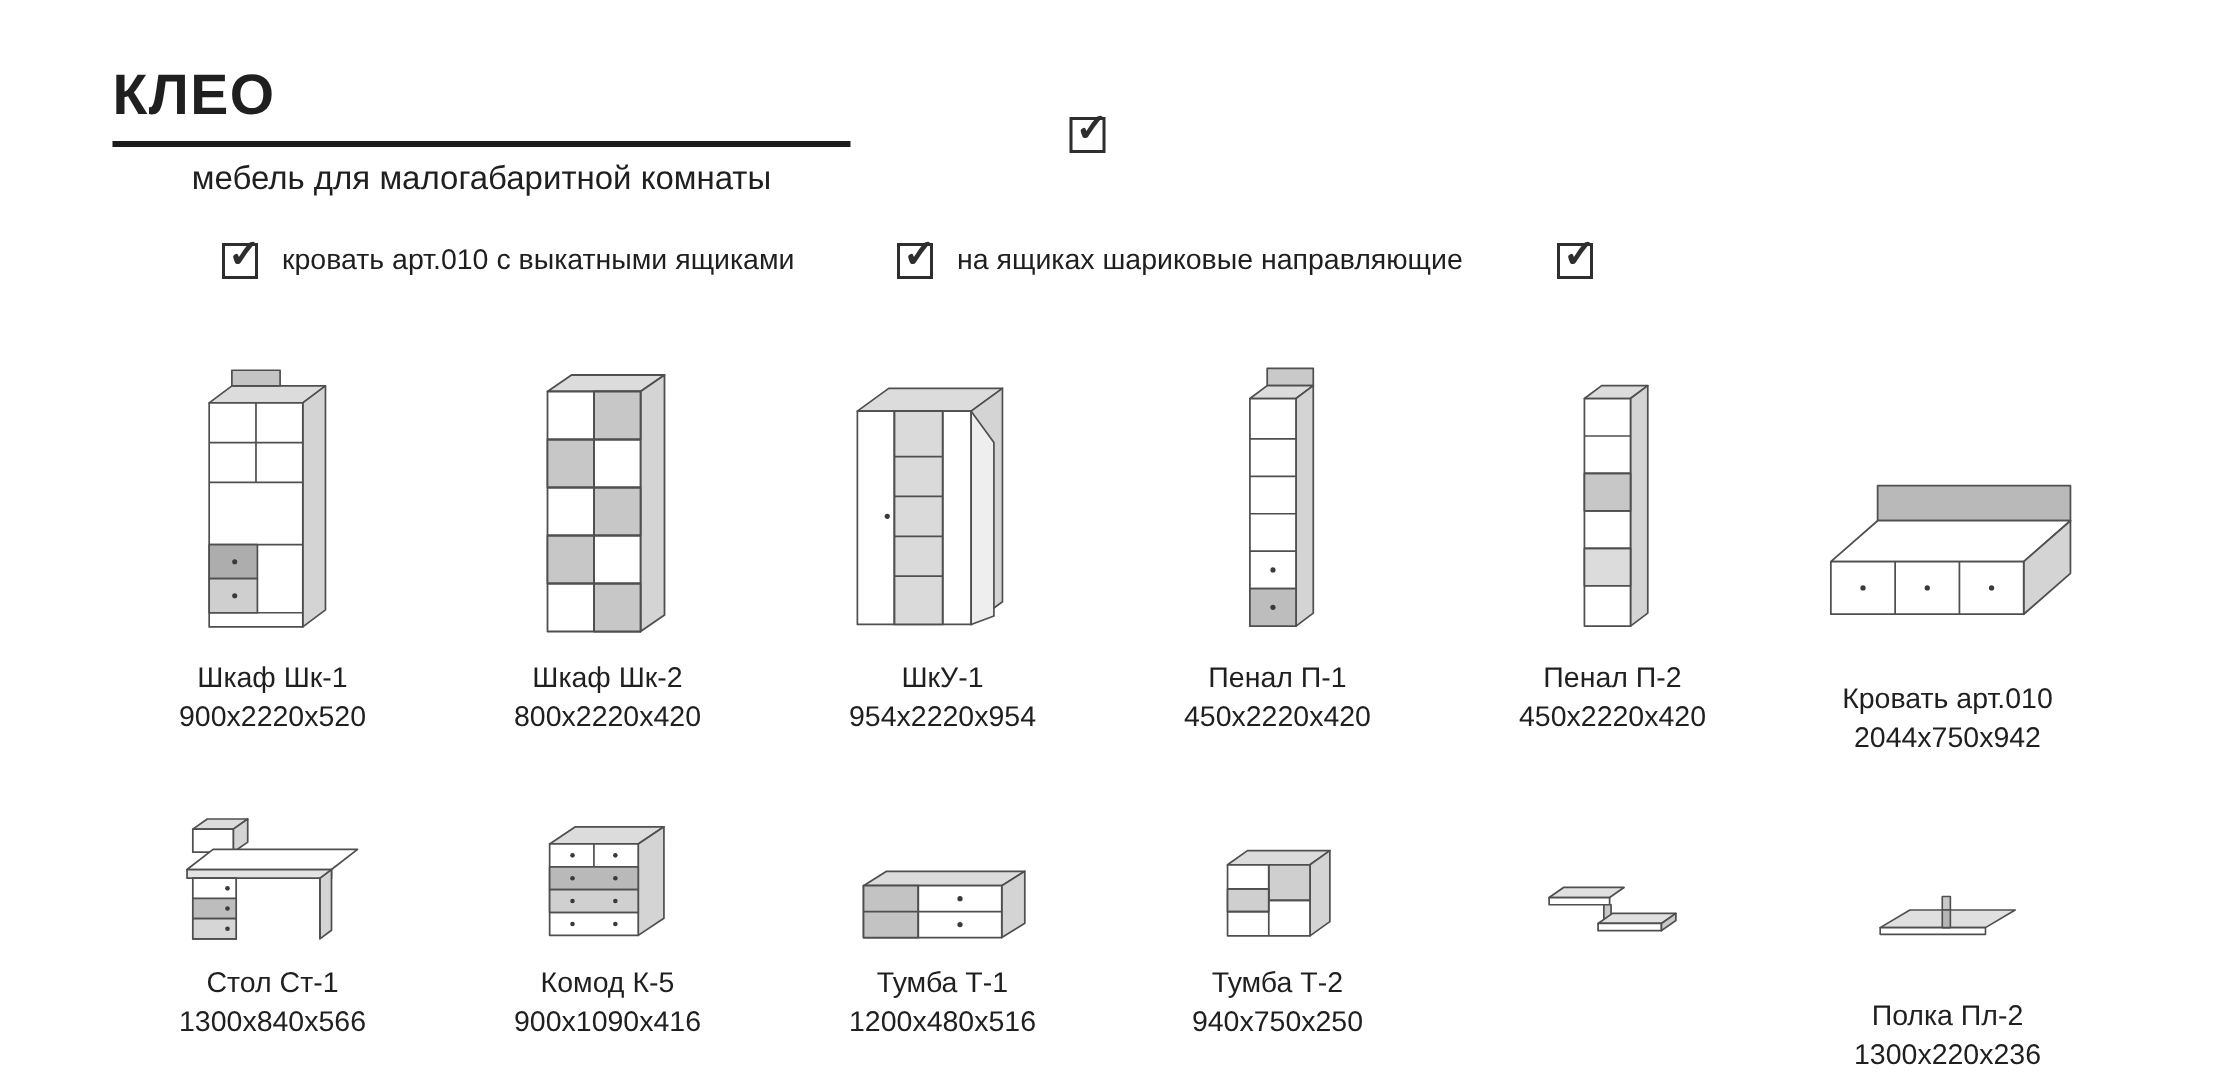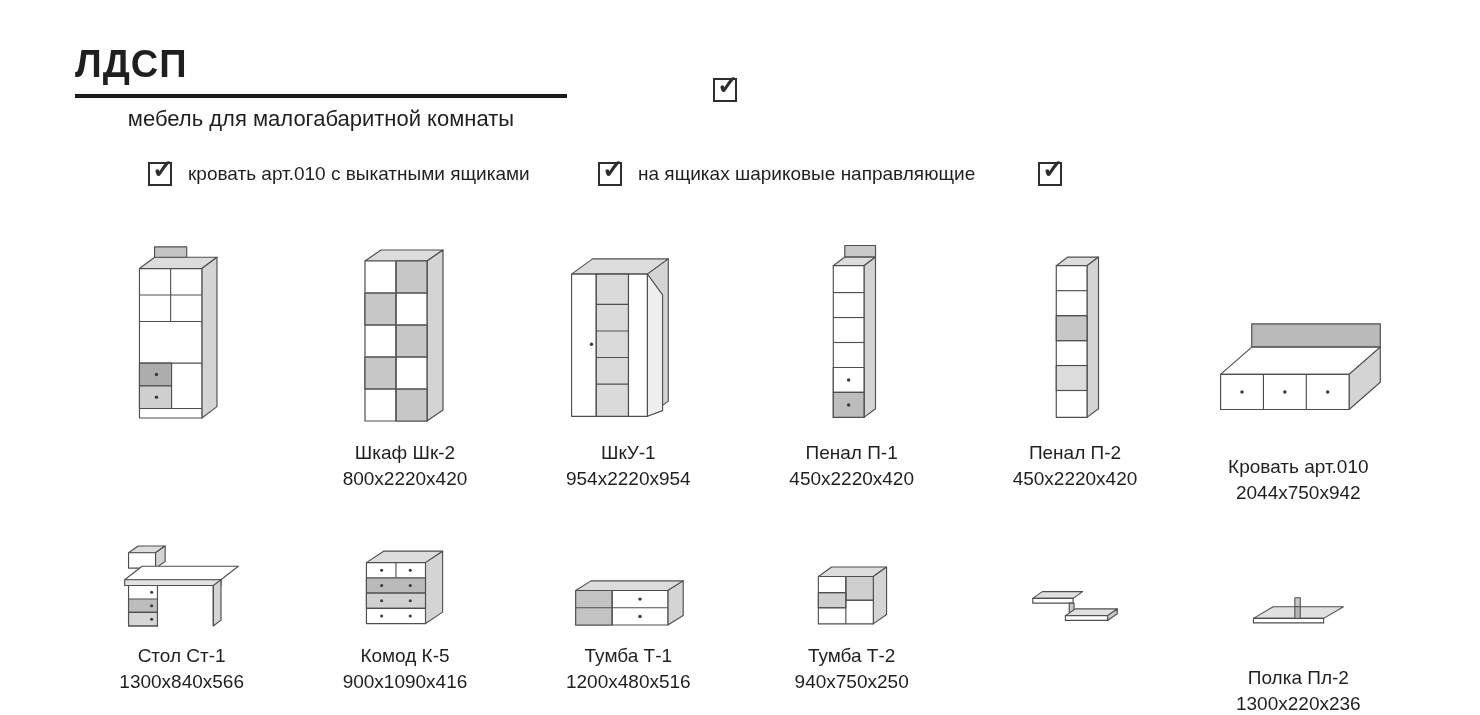--- a/index.html
+++ b/index.html
@@ -31,21 +31,21 @@
   .caption{text-align:center;margin-top:12px;font-size:19px;line-height:1.35;}
   .fig svg{overflow:visible;}
   .fig svg polygon,.fig svg rect,.fig svg line{stroke:#4f4f4f;stroke-width:1.2;stroke-linejoin:round;}
   .fig svg line{fill:none;}
   .fig svg .dot{fill:#3a3a3a;stroke:none;}
 </style>
 </head>
 <body>
 
 <div class="header-left">
-  <div class="title">ЛДСП</div>
+  <div class="title">КЛЕО</div>
   <div class="subtitle">мебель для малогабаритной комнаты</div>
 </div>
 
 <div class="feature feature-top">
   <span class="checkbox">
       <span class="tick">✓</span>
     </span>
 </div>
 
 <div class="feature f1">
@@ -78,20 +78,24 @@
         <line x1="43" y1="32" x2="43" y2="88"></line>
         <line x1="10" y1="60" x2="76" y2="60"></line>
         <line x1="10" y1="88" x2="76" y2="88"></line>
         <line x1="10" y1="132" x2="76" y2="132"></line>
         <rect x="10" y="132" width="34" height="24" fill="#adadad"></rect>
         <rect x="10" y="156" width="34" height="24" fill="#cfcfcf"></rect>
         <line x1="10" y1="180" x2="76" y2="180"></line>
         <circle class="dot" cx="28" cy="144" r="1.8"></circle>
         <circle class="dot" cx="28" cy="168" r="1.8"></circle>
       </svg>
+    </div>
+    <div class="caption">
+      <div>Шкаф Шк-1</div>
+      <div>900х2220х520</div>
     </div>
   </div>
 
   <div class="card">
     <div class="fig tall">
       <svg width="100" height="195" viewBox="0 0 100 195">
         <polygon points="10,28 26,17 88,17 72,28" fill="#dcdcdc"></polygon>
         <polygon points="72,28 88,17 88,177 72,188" fill="#d4d4d4"></polygon>
         <rect x="10" y="28" width="62" height="160" fill="#ffffff"></rect>
         <rect x="41" y="28" width="31" height="32" fill="#c7c7c7"></rect>

